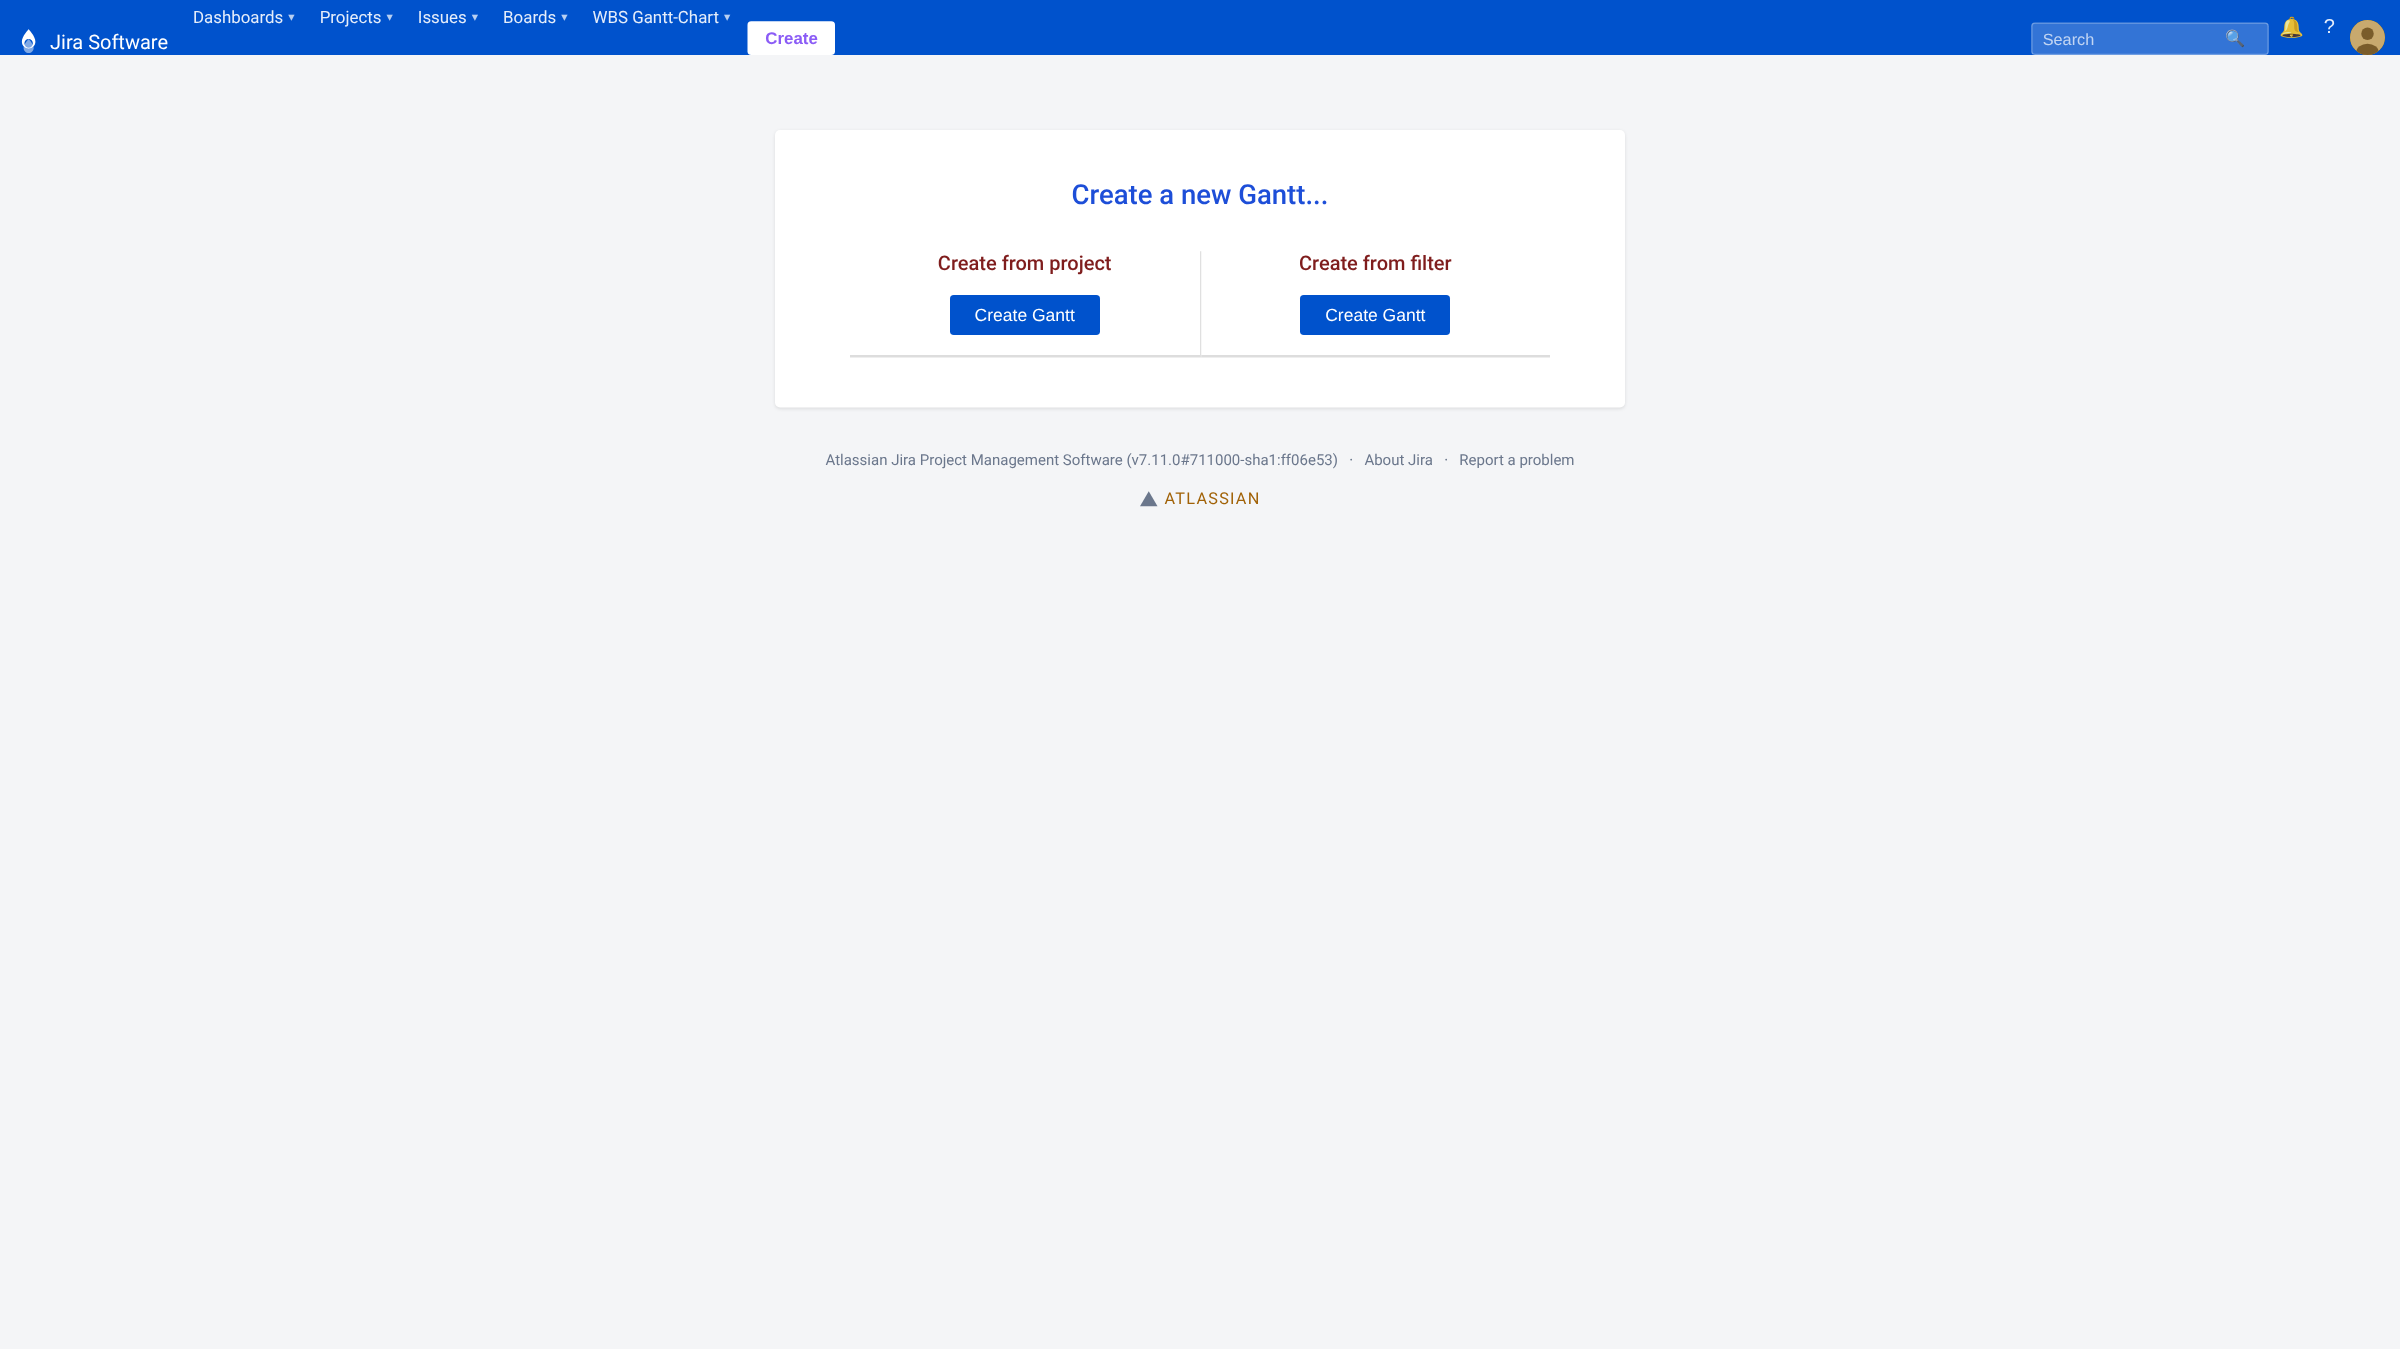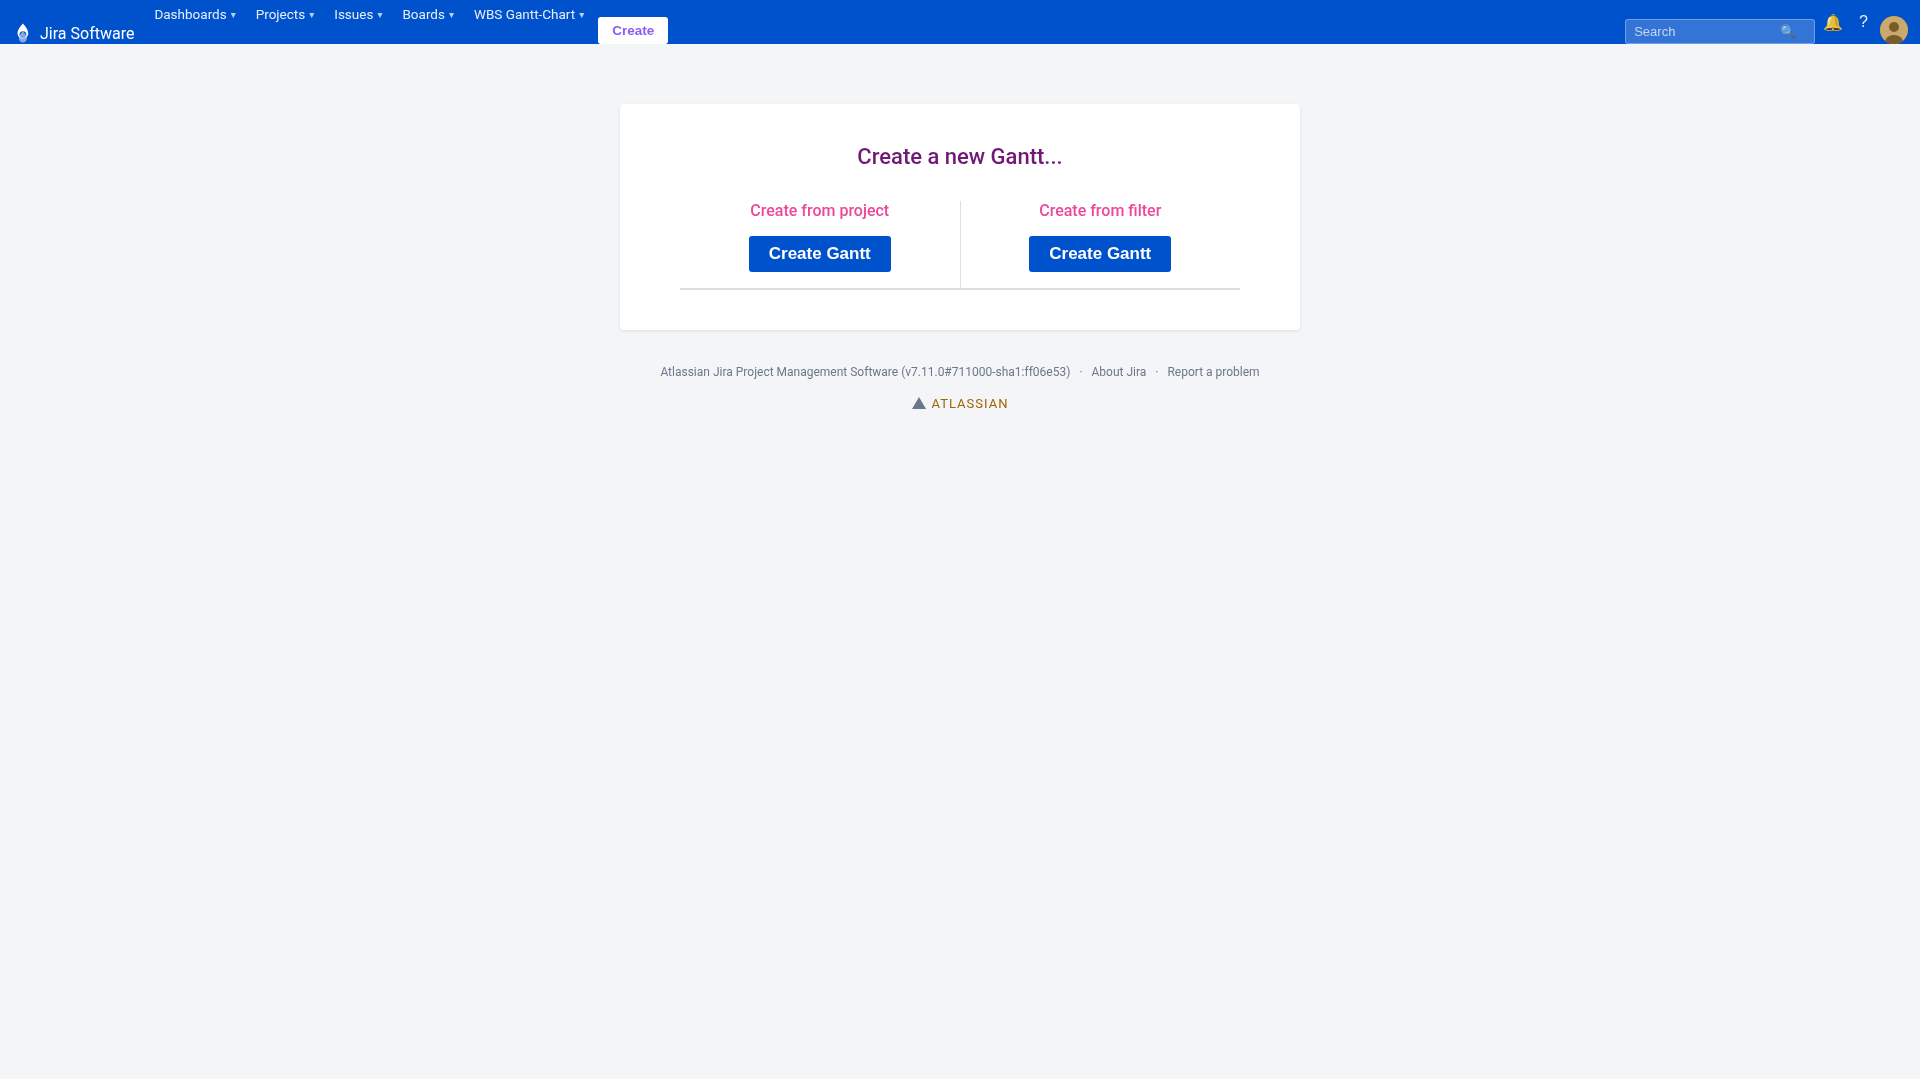--- a/index.html
+++ b/index.html
@@ -115,21 +115,21 @@
       background: white;
       border-radius: 4px;
       box-shadow: 0 1px 3px rgba(0,0,0,0.1);
       padding: 40px 60px 40px;
       width: 680px;
       max-width: 100%;
     }
     .card-title {
       font-size: 22px;
       font-weight: 500;
-      color: #701a75;
+      color: #1d4ed8;
       text-align: center;
       margin-bottom: 32px;
     }
     
     .card-options-wrapper {
       display: flex;
       position: relative;
     }
     .option-divider {
       width: 1px;
@@ -141,32 +141,32 @@
       flex: 1;
       display: flex;
       flex-direction: column;
       align-items: center;
       padding-bottom: 16px;
       border-bottom: 2px solid #ddd;
     }
     .option-col-title {
       font-size: 16px;
       font-weight: 500;
-      color: #ec4899;
+      color: #7f1d1d;
       margin-bottom: 16px;
       text-align: center;
     }
     .create-gantt-btn {
       background: #0052cc;
       color: white;
       border: none;
       border-radius: 3px;
       padding: 8px 20px;
-      font-size: 17px;
-      font-weight: 700;
+      font-size: 14px;
+      font-weight: 400;
       cursor: pointer;
     }
 
     
     .footer {
       margin-top: 32px;
       text-align: center;
       color: #6b778c;
       font-size: 12px;
       line-height: 1.8;

